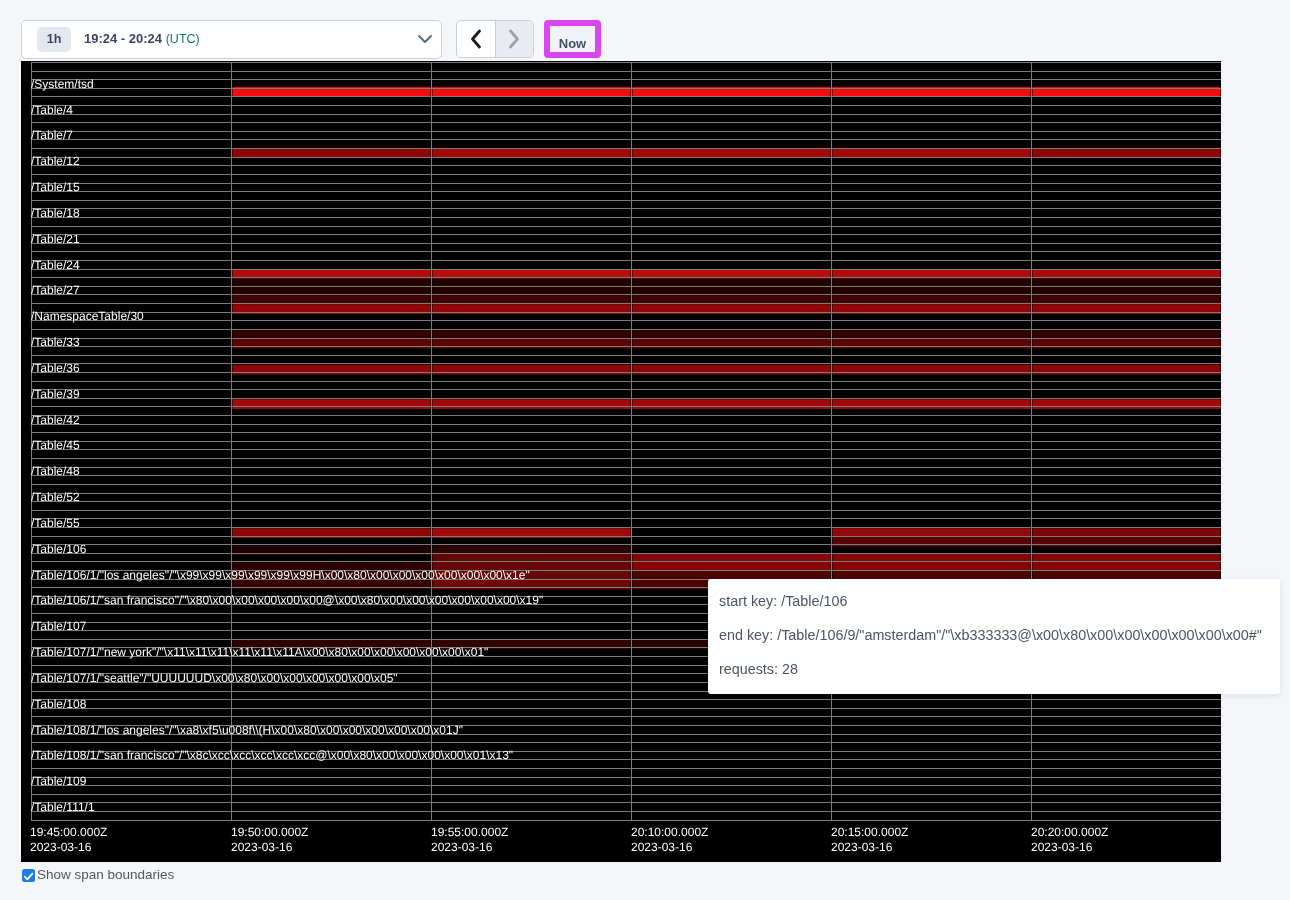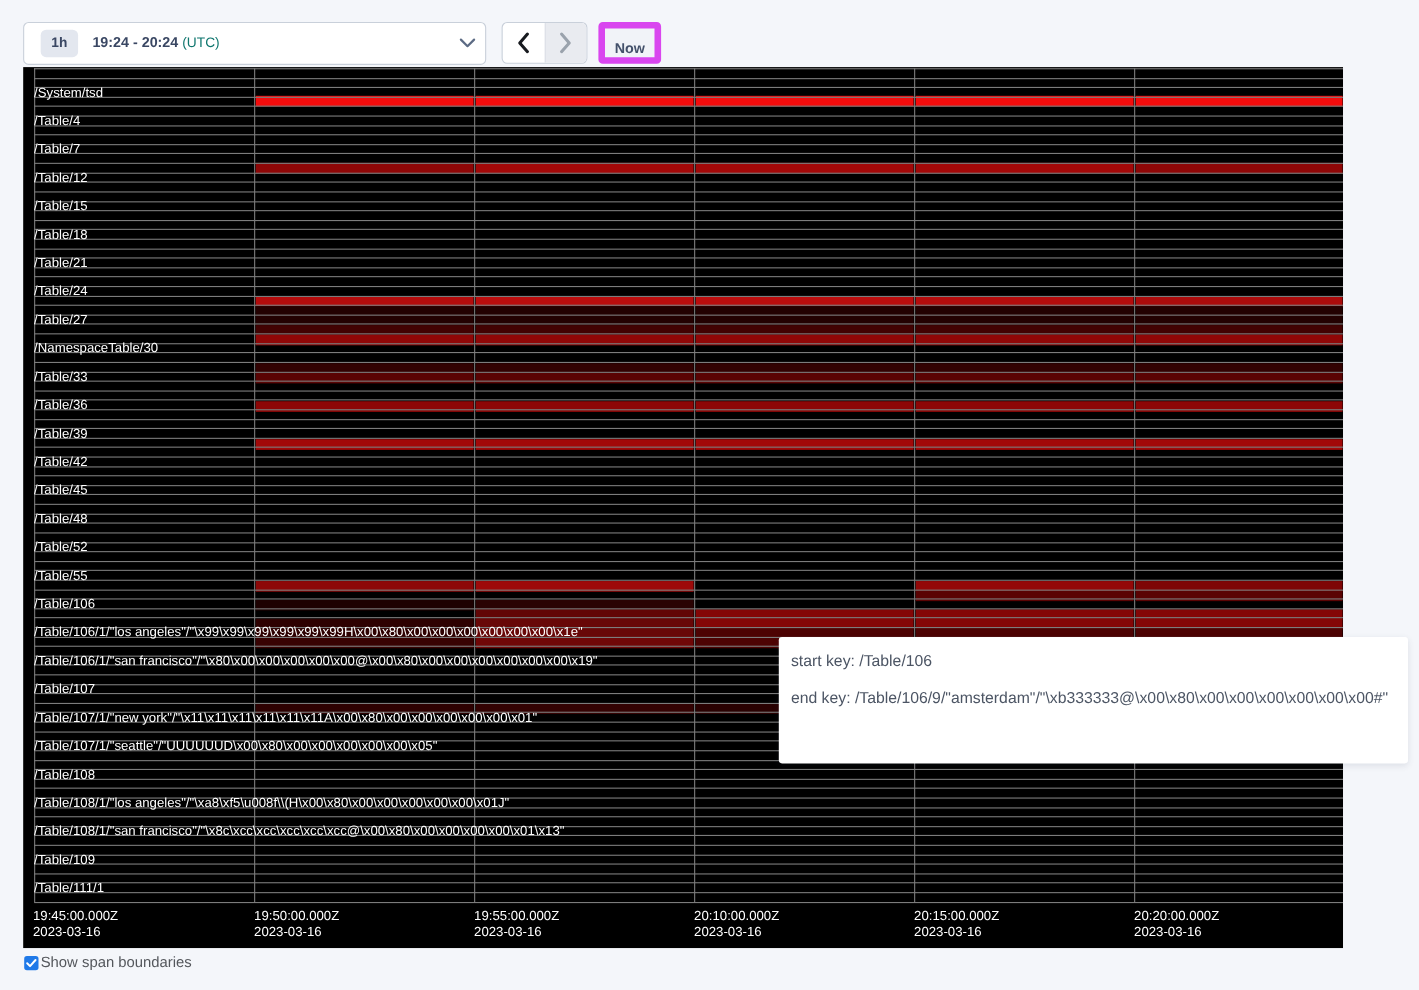--- a/index.html
+++ b/index.html
@@ -263,16 +263,17 @@
 <text x="810" y="775">20:15:00.000Z</text>
 <text x="810" y="790">2023-03-16</text>
 <text x="1010" y="775">20:20:00.000Z</text>
 <text x="1010" y="790">2023-03-16</text>
 </g>
 </svg>
   </div>
 <div class="abs tooltip">
 <div>start key: /Table/106</div>
 <div>end key: /Table/106/9/"amsterdam"/"\xb333333@\x00\x80\x00\x00\x00\x00\x00\x00#"</div>
+<div>requests: 28</div>
 </div>
 <div class="abs cbox"><svg width="13" height="13">
       <path d="M2.7 6.7 L5.3 9.3 L10.3 3.7" fill="none" stroke="#fff" stroke-width="1.8" stroke-linecap="round" stroke-linejoin="round"></path>
     </svg></div>
 <div class="abs cblab">Show span boundaries</div>
 </body></html>

